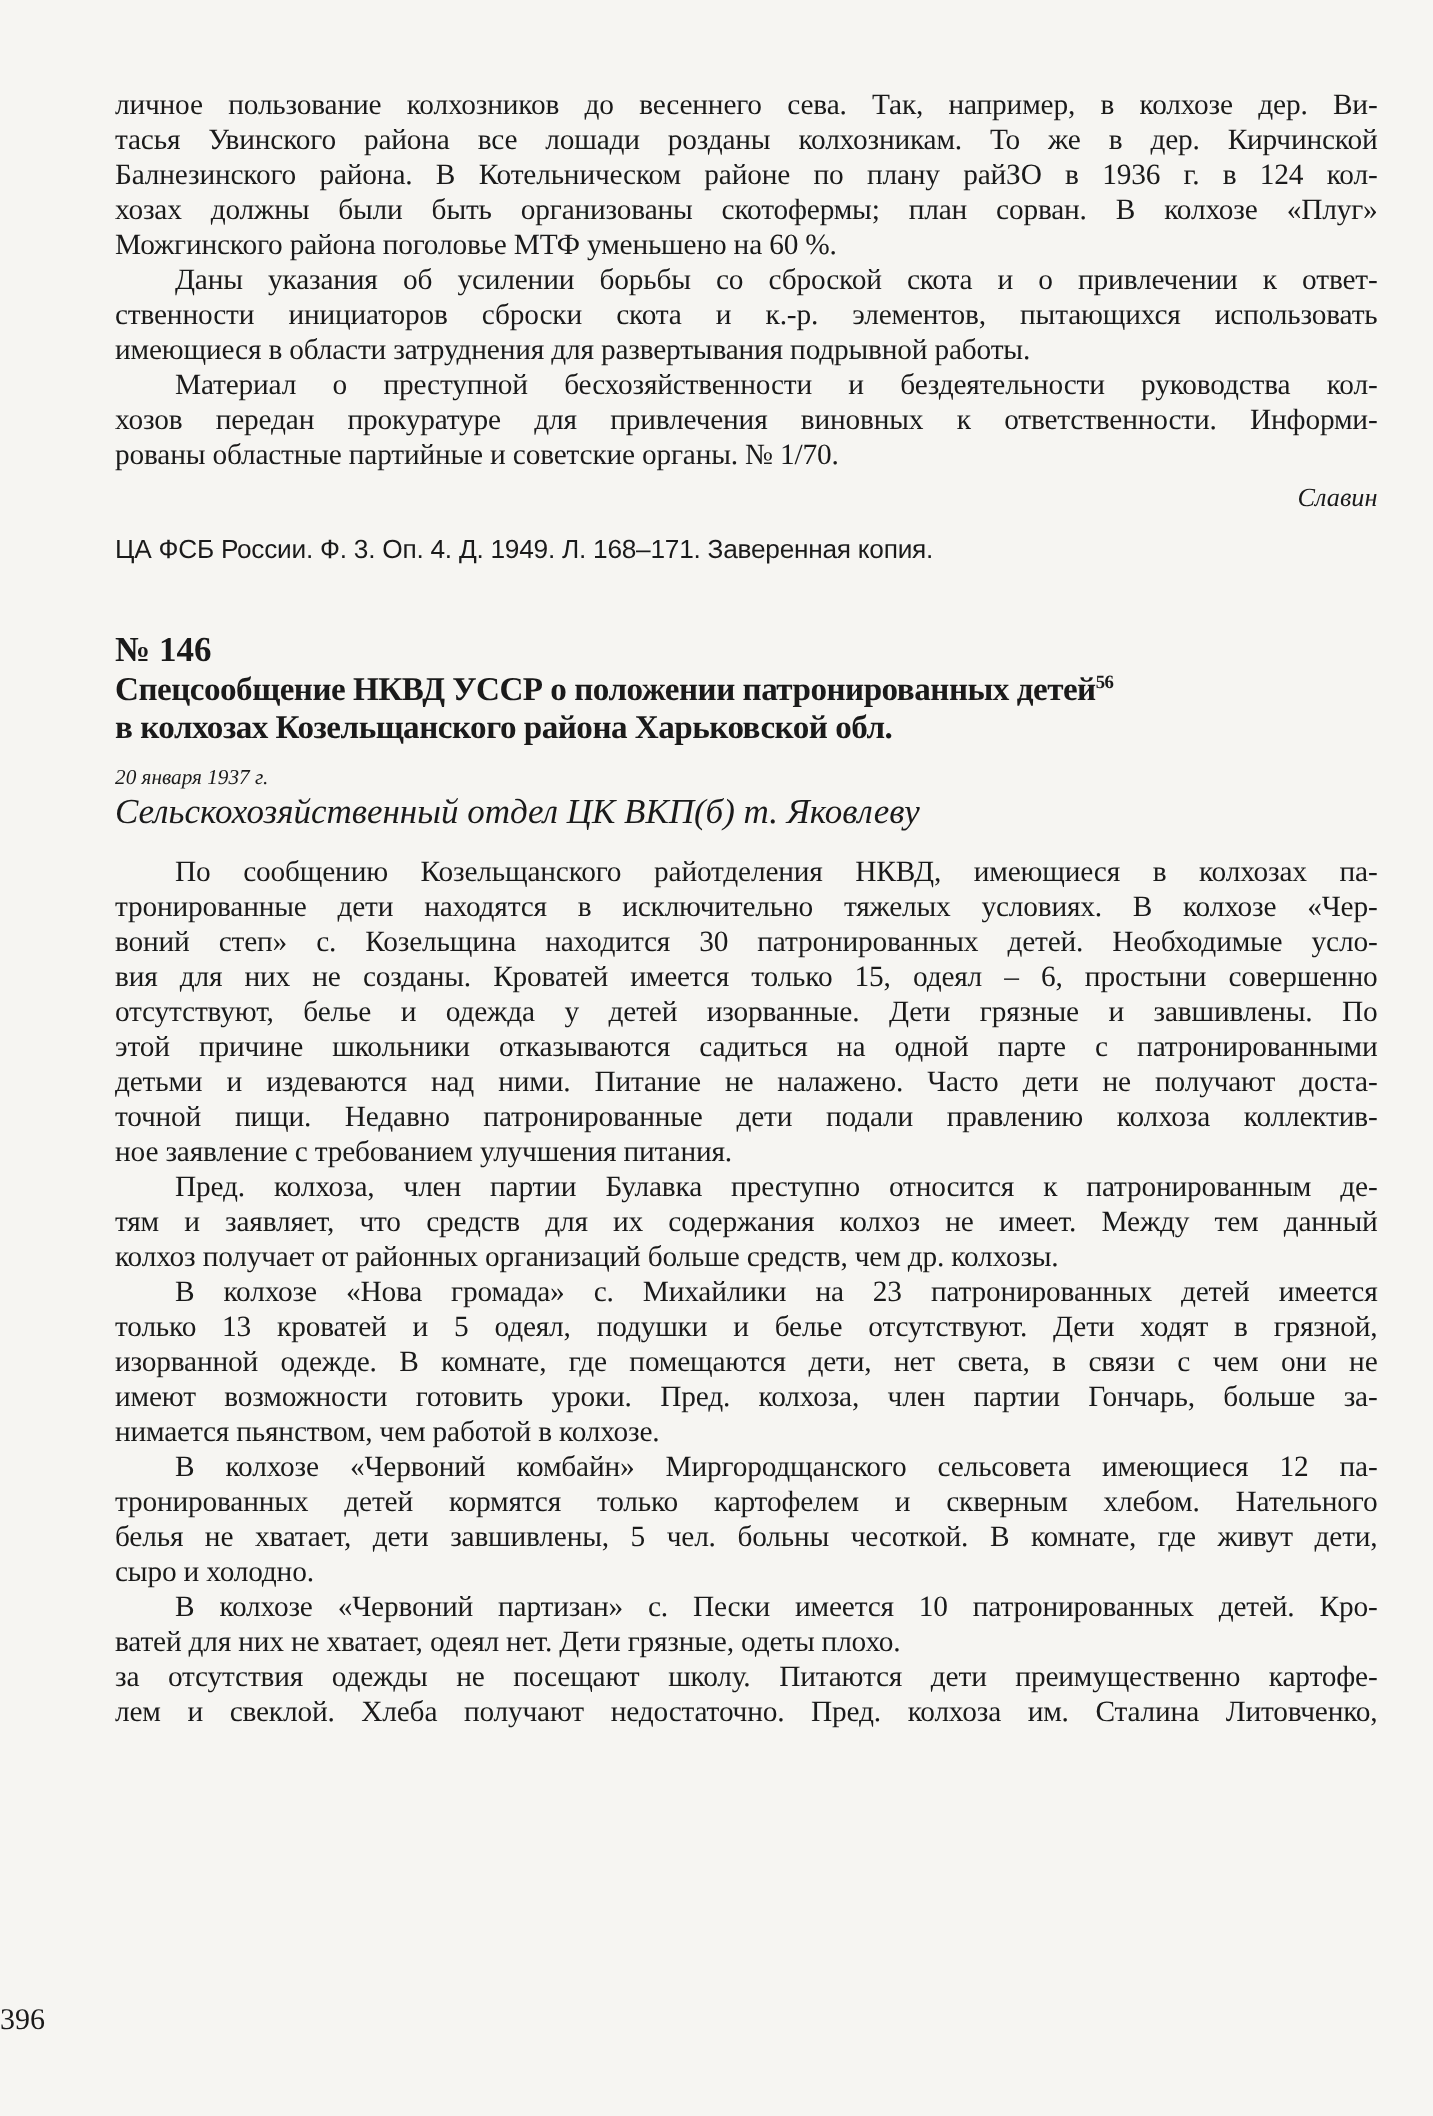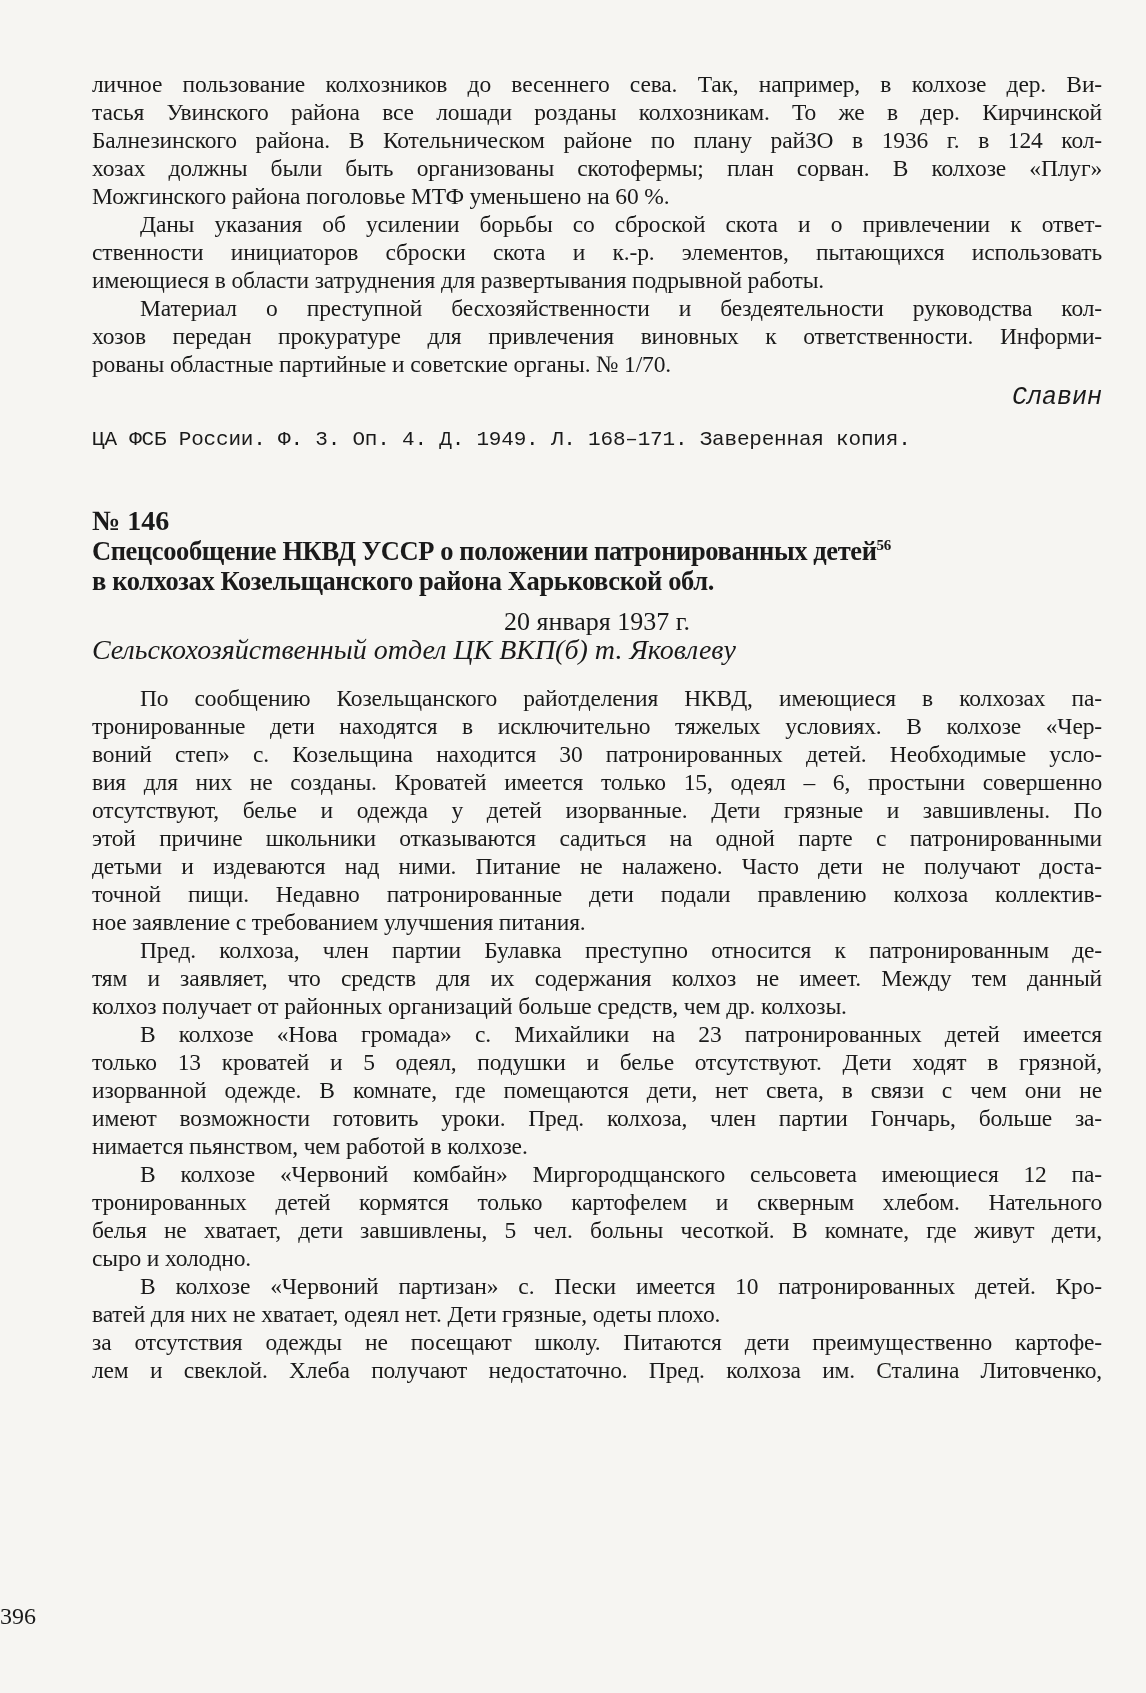--- a/index.html
+++ b/index.html
@@ -21,49 +21,49 @@
     line-height: 28px;
     text-align: justify;
     text-align-last: justify;
     white-space: nowrap;
     letter-spacing: -0.15px;
   }
   .line.last { text-align-last: left; }
   .line.indent { padding-left: 48px; }
   .sig {
     font-style: italic;
-    font-size: 25px;
+    font-size: 21px;
     text-align: right;
     margin-top: 6px;
     line-height: 28px;
-    font-family: Liberation Mono, monospace;
   }
   .source {
-    font-family: Liberation Mono, monospace;
+    font-family: Liberation Sans, sans-serif;
     font-size: 21px;
     line-height: 28px;
     margin-top: 14px;
     letter-spacing: -0.2px;
   }
   .doc-number {
     font-weight: bold;
     font-size: 28px;
     margin-top: 52px;
     line-height: 30px;
   }
   .doc-title {
     font-weight: bold;
     font-size: 26.5px;
     line-height: 30px;
     letter-spacing: -0.4px;
   }
   .doc-title sup { font-size: 15px; vertical-align: 10px; line-height: 0; }
   .date {
-    font-size: 26px;
-    text-align: center;
+    font-style: italic;
+    font-size: 17px;
+    text-align: left;
     margin-top: 12px;
     line-height: 28px;
   }
   .addressee {
     font-style: italic;
     font-size: 28px;
     line-height: 28px;
   }
   .gap { height: 20px; }
   .page-num {

